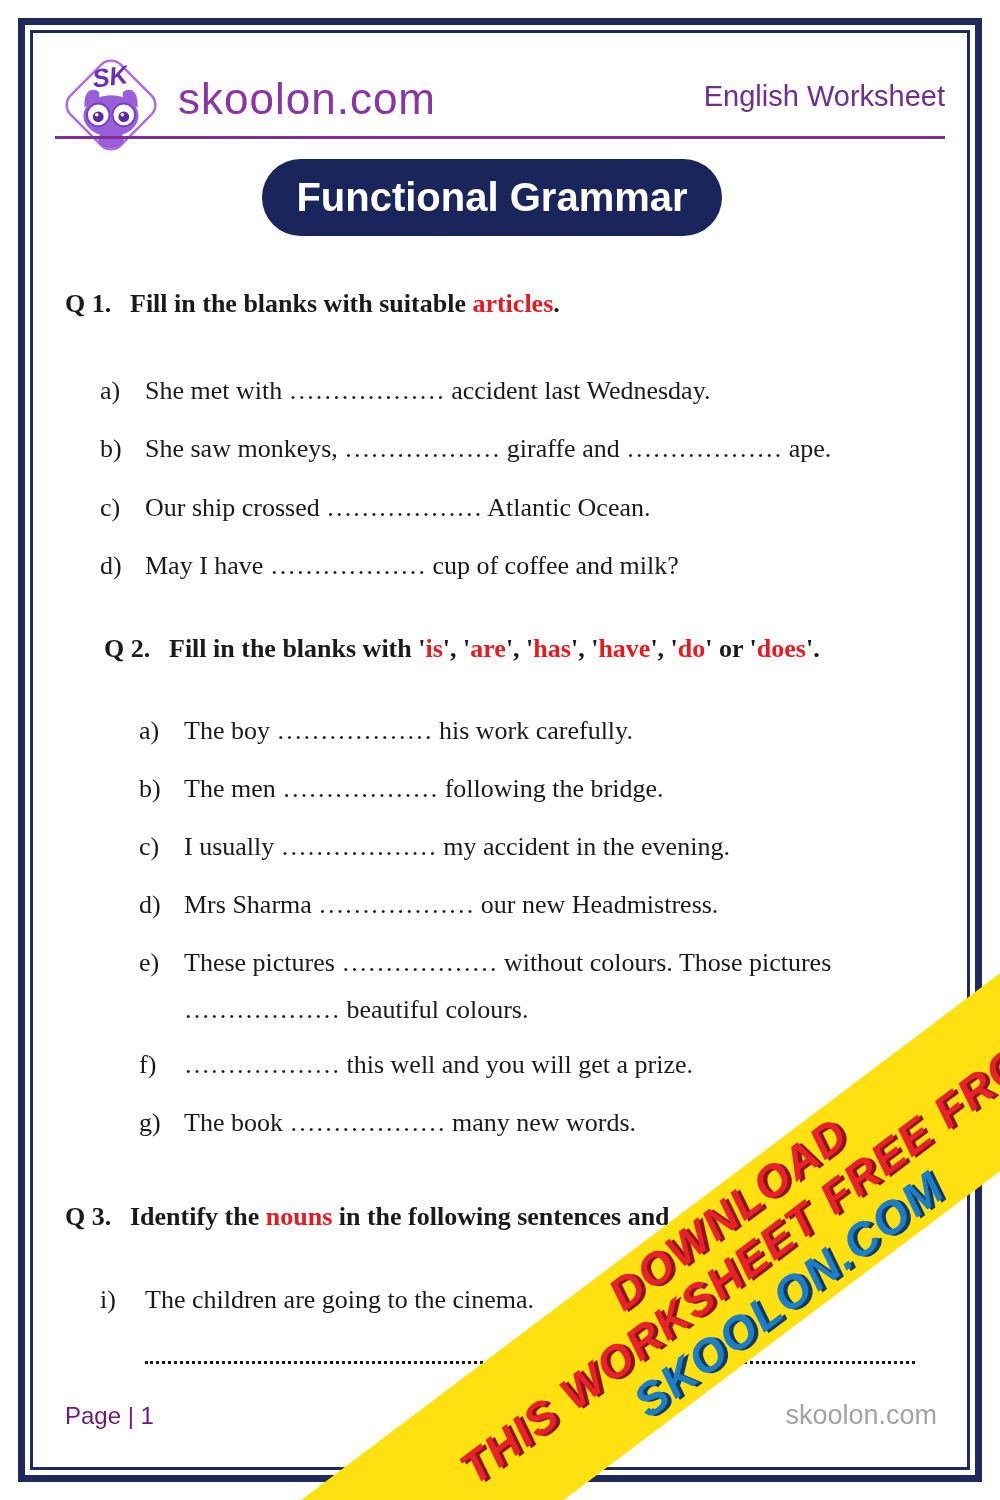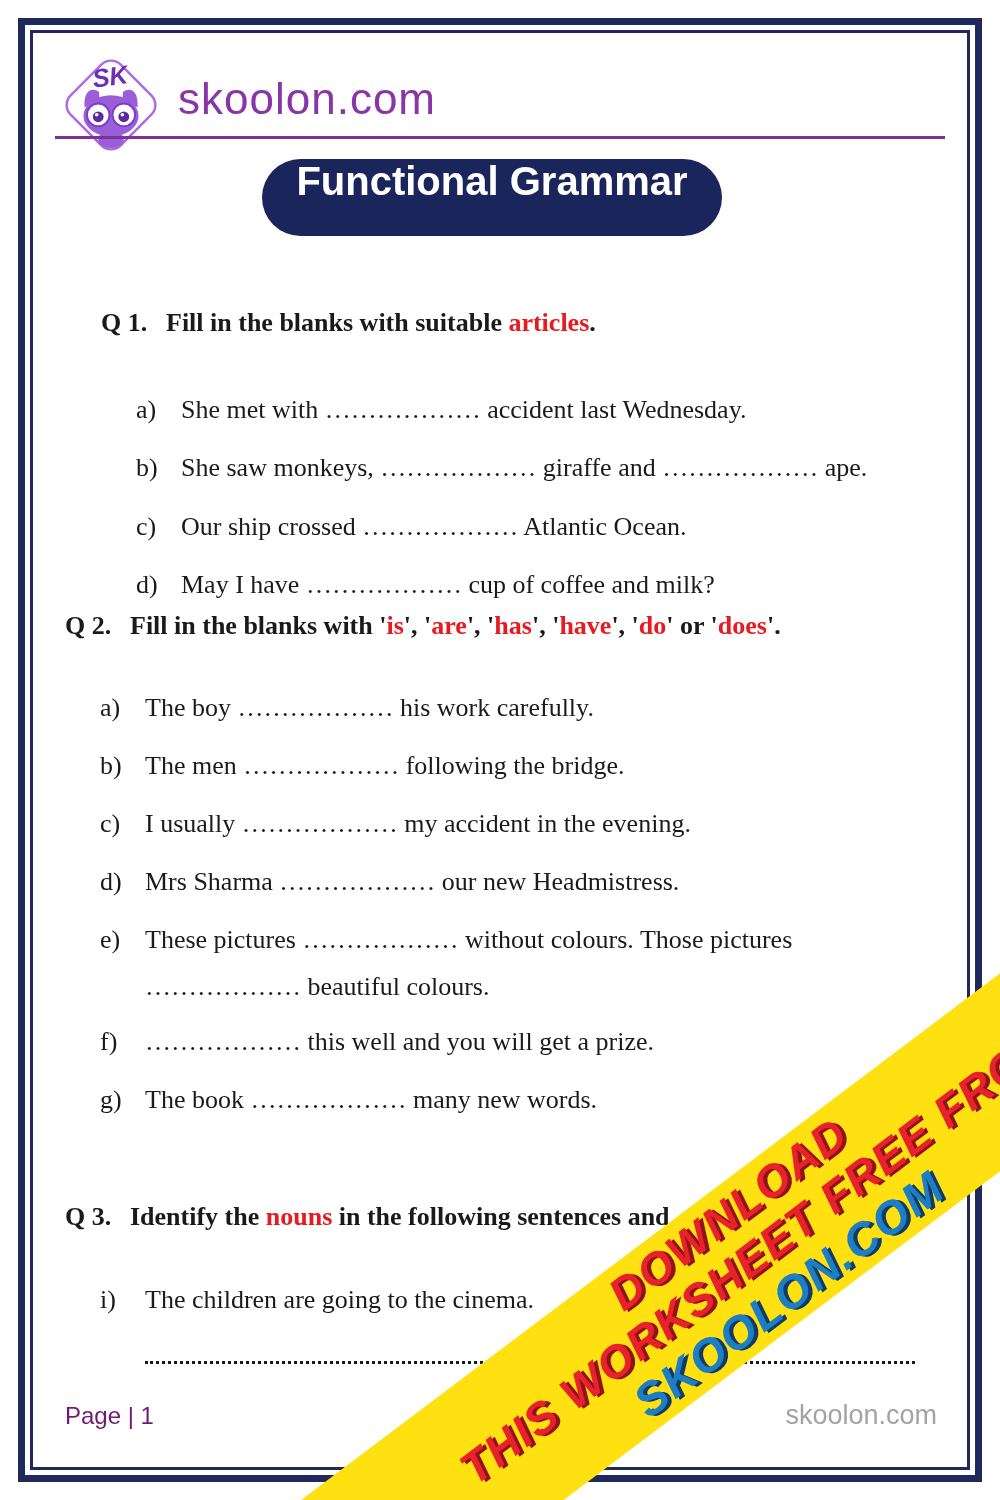--- a/index.html
+++ b/index.html
@@ -12,21 +12,21 @@
                 border:3px solid #20295c;z-index:1;pointer-events:none;}
   
   .logo{position:absolute;left:52px;top:46px;width:118px;height:118px;z-index:2;}
   .brand{position:absolute;left:178px;top:74px;font-family:"Liberation Sans",sans-serif;
          font-size:44px;font-weight:500;letter-spacing:1px;color:#8a35a6;z-index:2;}
   .wtype{position:absolute;right:55px;top:80px;font-family:"Liberation Sans",sans-serif;
          font-size:29px;color:#6f2c91;z-index:2;}
   .header-rule{position:absolute;left:55px;top:136px;width:890px;height:3px;background:#7b3197;z-index:2;}
   
   .title-pill{position:absolute;left:262px;top:159px;width:460px;height:77px;background:#19255b;
-              border-radius:39px;display:flex;align-items:flex-start;justify-content:center;z-index:2;}
+              border-radius:39px;display:flex;align-items:center;justify-content:center;z-index:2;}
   .title-pill span{font-family:"Liberation Sans",sans-serif;font-weight:bold;font-size:40px;color:#ffffff;}
   
   .question{position:absolute;left:65px;width:880px;z-index:2;}
   .q-head{position:relative;font-weight:bold;font-size:26px;white-space:nowrap;}
   .q-label{display:inline-block;width:65px;}
   .red{color:#e8191f;}
   .item{position:absolute;left:35px;width:810px;font-size:26px;line-height:47px;}
   .i-label{position:absolute;left:0;top:0;}
   .i-text{display:block;margin-left:45px;}
   
@@ -63,47 +63,48 @@
     <ellipse cx="60" cy="95" rx="13" ry="9" fill="#9a5fd8"></ellipse>
     <circle cx="47" cy="70" r="11.5" fill="#ffffff" stroke="#7c3cc8" stroke-width="2"></circle>
     <circle cx="73" cy="70" r="11.5" fill="#ffffff" stroke="#7c3cc8" stroke-width="2"></circle>
     <circle cx="47" cy="72" r="5.5" fill="#5d2a9e"></circle>
     <circle cx="73" cy="72" r="5.5" fill="#5d2a9e"></circle>
     <circle cx="45.5" cy="70" r="1.8" fill="#ffffff"></circle>
     <circle cx="71.5" cy="70" r="1.8" fill="#ffffff"></circle>
     <text x="60" y="40" text-anchor="middle" font-family="Liberation Sans, sans-serif" font-size="26" font-weight="bold" font-style="italic" fill="#6d2db8" transform="rotate(-8 60 38)">SK</text>
   </svg>
   <div class="brand">skoolon.com</div>
+  <div class="wtype">English Worksheet</div>
   <div class="header-rule"></div>
 
   <div class="title-pill">
     <span>Functional Grammar</span>
   </div>
 
   <main id="questions">
-      <section class="question" style="top: 308px; margin-left: 36px;">
+      <section class="question" style="top: 289px;">
         <div class="q-head"><span class="q-label">Q 1.</span><span>Fill in the blanks with suitable </span><span class="red">articles</span><span>.</span></div>
         <div class="item" style="top: 78px;">
           <span class="i-label">a)</span>
           <span class="i-text">She met with ……………… accident last Wednesday.</span>
         </div>
         <div class="item" style="top: 136px;">
           <span class="i-label">b)</span>
           <span class="i-text">She saw monkeys, ……………… giraffe and ……………… ape.</span>
         </div>
         <div class="item" style="top: 195px;">
           <span class="i-label">c)</span>
           <span class="i-text">Our ship crossed ……………… Atlantic Ocean.</span>
         </div>
         <div class="item" style="top: 253px;">
           <span class="i-label">d)</span>
           <span class="i-text">May I have ……………… cup of coffee and milk?</span>
         </div>
       </section>
-      <section class="question" style="top: 611px;">
+      <section class="question" style="top: 634px; margin-left: 39px;">
         <div class="q-head"><span class="q-label">Q 2.</span><span>Fill in the blanks with '</span><span class="red">is</span><span>', '</span><span class="red">are</span><span>', '</span><span class="red">has</span><span>', '</span><span class="red">have</span><span>', '</span><span class="red">do</span><span>' or '</span><span class="red">does</span><span>'.</span></div>
         <div class="item" style="top: 73px;">
           <span class="i-label">a)</span>
           <span class="i-text">The boy ……………… his work carefully.</span>
         </div>
         <div class="item" style="top: 131px;">
           <span class="i-label">b)</span>
           <span class="i-text">The men ……………… following the bridge.</span>
         </div>
         <div class="item" style="top: 189px;">

